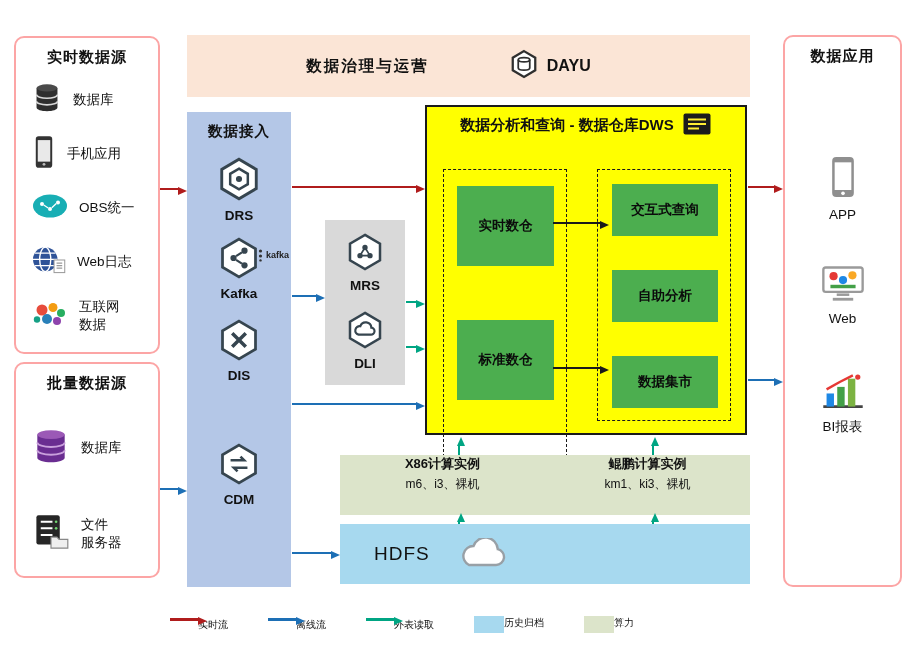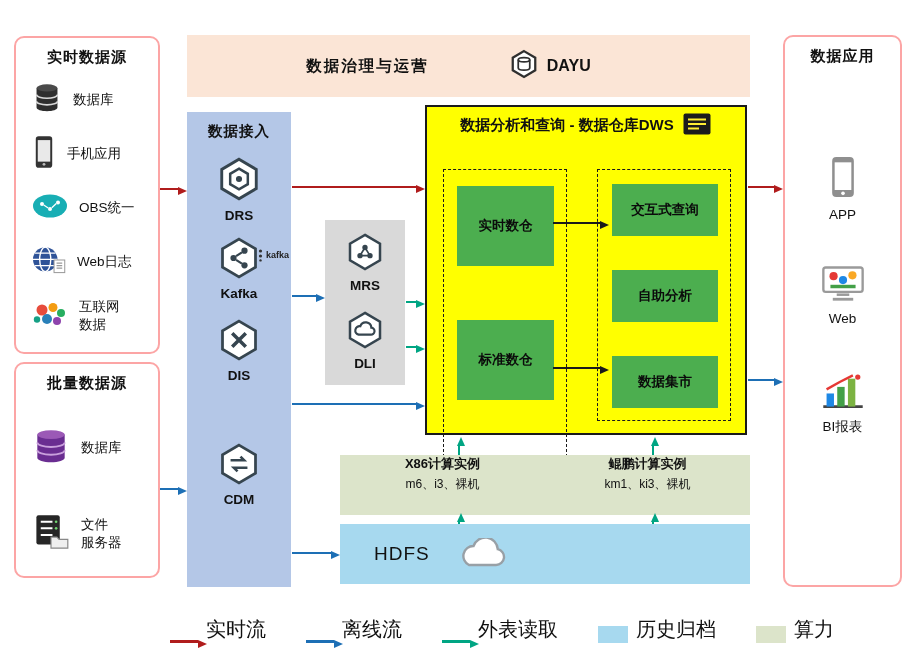--- a/index.html
+++ b/index.html
@@ -38,21 +38,21 @@
   .appitem{position:absolute;width:100%;text-align:center}
   .applabel{font-size:13.5px;margin-top:4px}
   .arr-red{--c:var(--red)} .arr-blue{--c:var(--blue)} .arr-teal{--c:var(--teal)} .arr-black{--c:#1a1a1a}
   .harrow{position:absolute;height:0;border-top:2.6px solid var(--c)}
   .harrow::after{content:"";position:absolute;right:-9px;top:-3.2px;width:0;height:0;
     border-left:9px solid var(--c);border-top:4.6px solid transparent;border-bottom:4.6px solid transparent}
   .varrow{position:absolute;width:0;border-left:2.6px solid var(--c)}
   .varrow::before{content:"";position:absolute;top:-9px;left:-3.3px;width:0;height:0;
     border-bottom:9px solid var(--c);border-left:4.6px solid transparent;border-right:4.6px solid transparent}
   .legend{position:absolute;left:170px;top:616px;display:flex;align-items:center;gap:40px}
-  .legend-item{display:flex;align-items:flex-end;gap:8px;font-size:20px}
+  .legend-item{display:flex;align-items:flex-start;font-size:10px}
   .legend-arrow{position:relative;width:28px;height:0;border-top:3px solid var(--c)}
   .legend-arrow::after{content:"";position:absolute;right:-9px;top:-3.2px;width:0;height:0;
     border-left:9px solid var(--c);border-top:4.6px solid transparent;border-bottom:4.6px solid transparent}
   .legend-swatch{width:30px;height:17px;background:var(--c)}
   .sw-hdfs{--c:var(--hdfs)} .sw-compute{--c:var(--compute)}
 </style>
 </head>
 <body>
 
 <div class="canvas">

